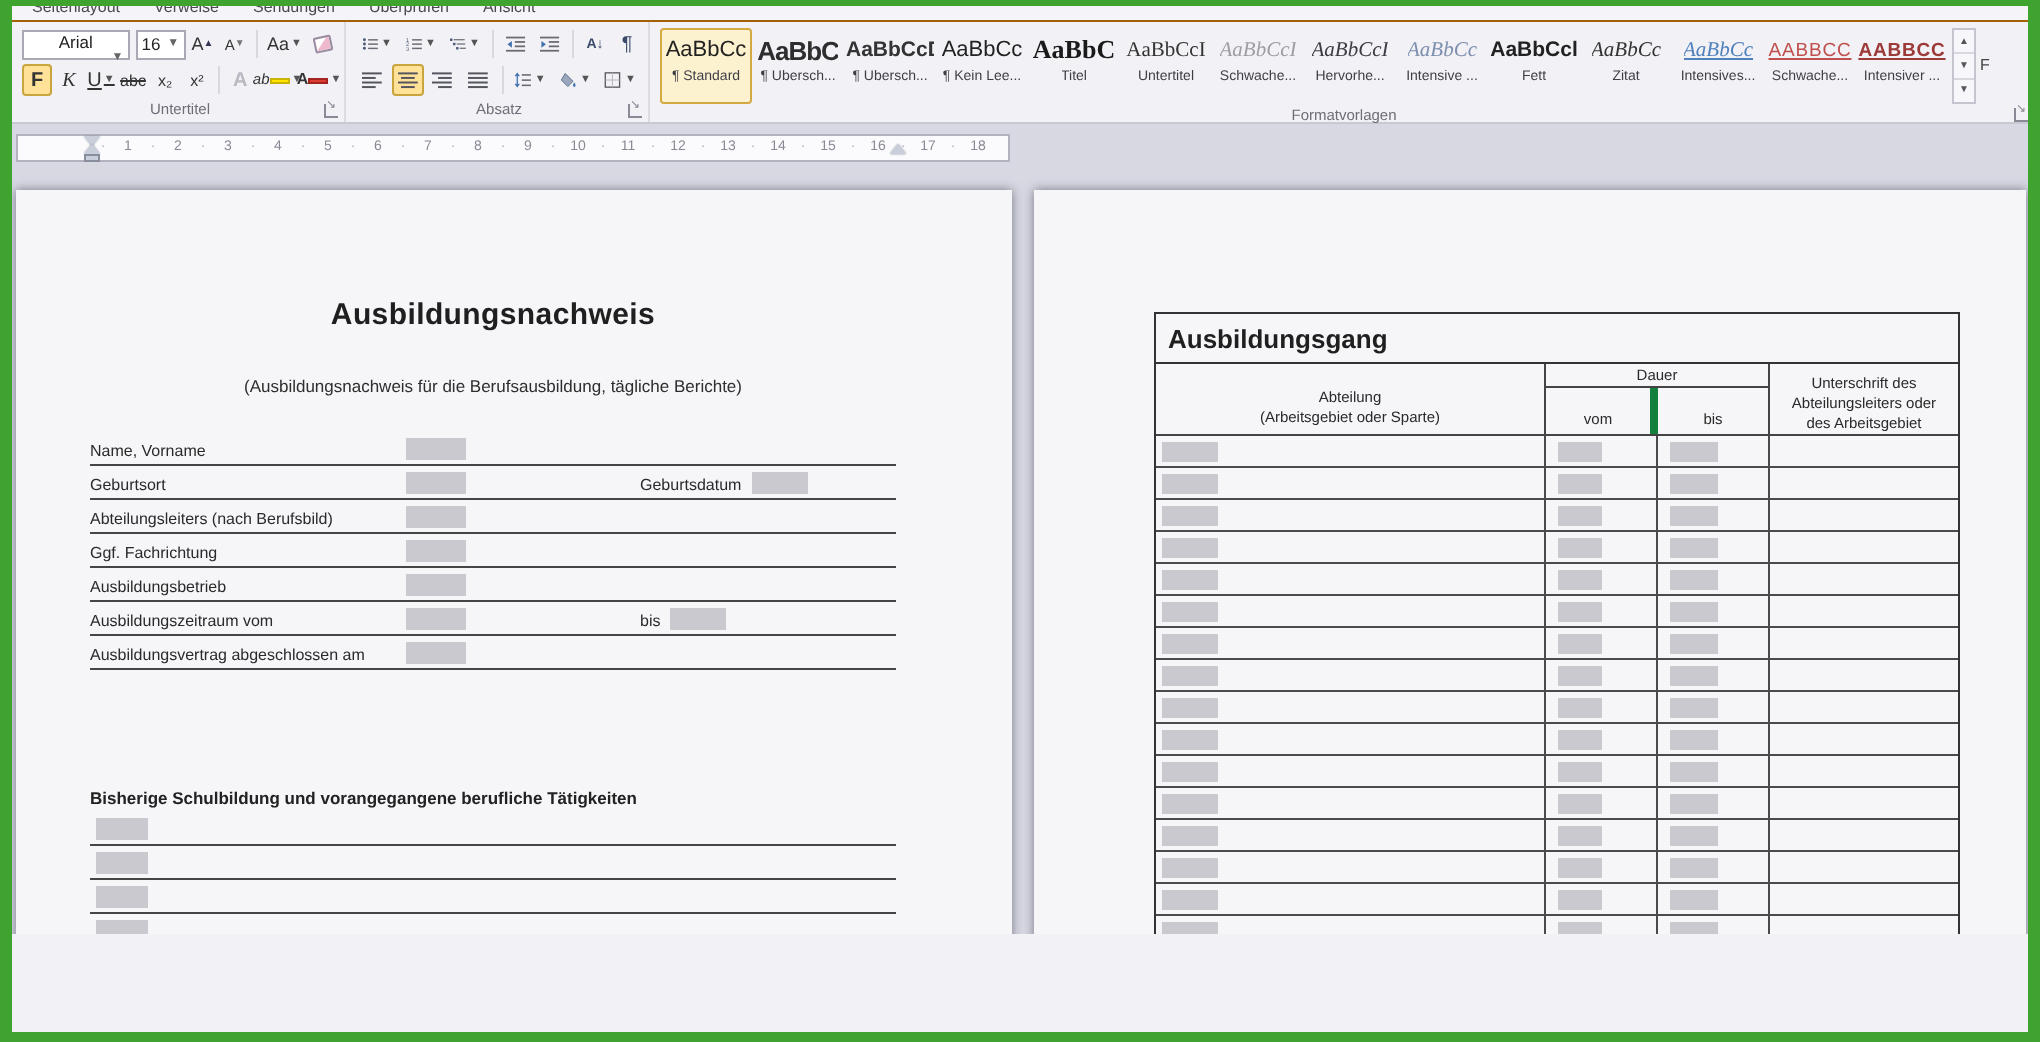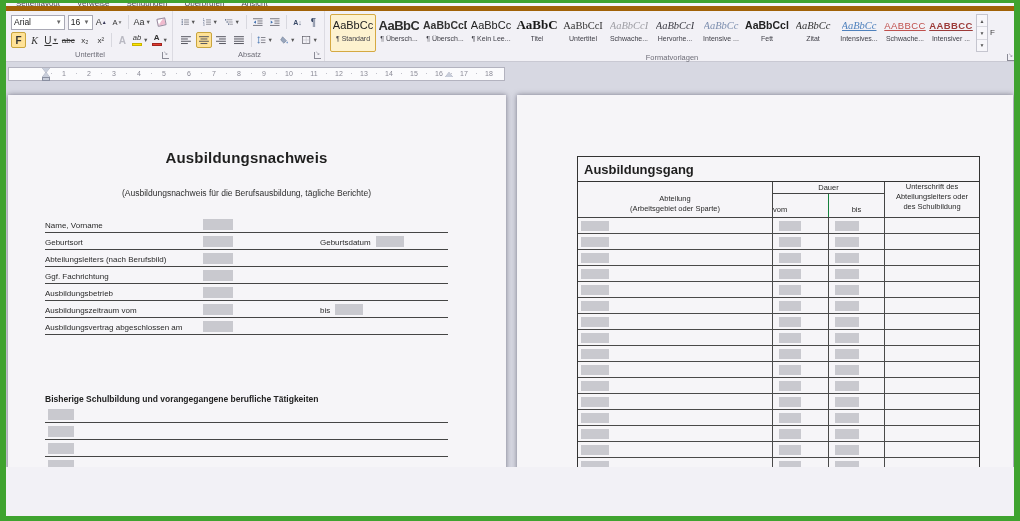--- a/index.html
+++ b/index.html
@@ -1,51 +1,51 @@
 <!DOCTYPE html>
 <html><head>
 <meta charset="utf-8">
 <style>
   * { margin:0; padding:0; box-sizing:border-box; }
   html,body { width:1020px; height:521px; overflow:hidden; }
   body { background:#3fa32f; font-family:"Liberation Sans", sans-serif; position:relative; }
   .app { position:absolute; left:6px; top:3px; right:6px; bottom:5px; background:#f2f1f6; overflow:hidden; }
 
   
-  .tabstrip { height:8px; overflow:hidden; background:#f5f4f8; border-bottom:5px solid #a16207; }
+  .tabstrip { height:8px; overflow:hidden; background:#f5f4f8; border-bottom:1px solid #a16207; }
   .tabstrip-inner { display:flex; gap:17px; padding-left:10px; margin-top:-4px; }
   .ribbon-tab { font-size:8px; color:#4a4a52; white-space:nowrap; }
 
   
   .ribbon { height:51px; background:#f2f1f6; border-bottom:1px solid #c9c9d3; display:flex; align-items:stretch; }
   .group { position:relative; display:flex; flex-direction:column; padding:2px 3px 0 5px; }
   .group + .group { border-left:1px solid #dcdbe2; }
   .g-rows { flex:1; }
   .g-row { display:flex; align-items:center; height:18px; gap:1px; }
   .g-label { text-align:center; font-size:7.5px; color:#6e6e78; height:11px; line-height:10px; position:relative; }
   .launcher { position:absolute; right:0; bottom:2px; width:7px; height:7px; border-left:1px solid #8a8a96; border-bottom:1px solid #8a8a96; }
   .launcher:after { content:"↘"; position:absolute; left:0px; top:-4px; font-size:6px; color:#8a8a96; }
 
   .combo { height:15px; background:#fff; border:1px solid #a9a9b5; display:flex; align-items:center; font-size:8.5px; color:#222; padding:0 2px; }
   .combo .dd { margin-left:auto; font-size:6px; color:#666; padding-left:3px; }
-  .combo.font-name { width:62px; }
+  .combo.font-name { width:62px;flex-direction:column; }
   .combo.font-size { width:28px; margin-left:2px; }
 
   .rbtn { height:16px; min-width:15px; display:flex; align-items:center; justify-content:center; font-size:9px; color:#333; padding:0 2px; border:1px solid transparent; border-radius:2px; }
   .rbtn .dd { font-size:5.5px; color:#555; margin-left:1px; }
   .rbtn.sel { background:#ffe297; border-color:#c9a53e; }
   .vsep { width:1px; height:14px; background:#d8d8df; margin:0 2px; }
 
   .b-bold { font-weight:bold; font-size:10px; }
   .b-italic { font-style:italic; font-family:"Liberation Serif",serif; font-size:10px; }
   .b-under { text-decoration:underline; font-size:10px; }
   .b-strike { text-decoration:line-through; font-size:8px; }
   .b-subsup { font-size:8px; }
   .b-effects { color:#b9b9c2; font-weight:bold; font-size:10px; }
-  .glyph-stack { display:flex; flex-direction:column; align-items:center; line-height:1; }
+  .glyph-stack { display:flex; flex-direction:row; align-items:center; line-height:1; }
   .glyph-stack .bar { width:10px; height:3px; margin-top:1px; }
   .bar-yellow { background:#ffe400; border:1px solid #c9b400; }
   .bar-red { background:#e03c31; border:1px solid #a32520; }
   .grow-caret { font-size:5px; vertical-align:top; color:#335; }
   .eraser { width:11px; height:8px; background:linear-gradient(135deg,#fff 45%,#efb9cd 45%); border:1px solid #9a8ca0; transform:rotate(-12deg); border-radius:1px; }
 
   .icon12 { width:14px; height:12px; display:block; }
 
   
   .g-styles { flex:1; padding-right:0; }
@@ -103,23 +103,23 @@
   .blank-row .bx { position:absolute; left:3px; bottom:2px; width:26px; height:11px; }
 
   
   .p2-table { position:absolute; left:60px; top:61px; width:403px; border:1px solid #333; background:#f6f5f8; }
   .t-title { height:25px; line-height:25px; padding-left:6px; font-size:13px; font-weight:bold; color:#1f1f1f; border-bottom:1px solid #333; }
   .t-head { display:flex; height:36px; border-bottom:1px solid #444; font-size:7.5px; color:#2a2a2a; }
   .th-abt { width:195px; border-right:1px solid #444; display:flex; flex-direction:column; align-items:center; justify-content:flex-end; padding-bottom:3px; text-align:center; line-height:1.35; }
   .th-dauer-wrap { width:112px; border-right:1px solid #444; display:flex; flex-direction:column; }
   .th-dauer { height:12px; border-bottom:1px solid #444; text-align:center; line-height:12px; }
   .th-vombis { flex:1; display:flex; }
-  .th-vom { width:56px; border-right:1px solid #15803d; display:flex; align-items:flex-end; justify-content:flex-start; padding-bottom:3px; }
+  .th-vom { width:56px; border-right:4px solid #15803d; display:flex; align-items:flex-end; justify-content:center; padding-bottom:3px; }
   .th-bis { flex:1; display:flex; align-items:flex-end; justify-content:center; padding-bottom:3px; }
-  .th-sig { flex:1; display:flex; align-items:flex-start; justify-content:center; text-align:center; line-height:1.35; padding:0 4px; }
+  .th-sig { flex:1; display:flex; align-items:flex-end; justify-content:center; text-align:center; line-height:1.35; padding:0 4px; }
   .t-row { display:flex; height:16px; border-bottom:1px solid #4a4a4a; }
   .t-row:last-child { border-bottom:none; }
   .tc1 { width:195px; border-right:1px solid #4a4a4a; position:relative; }
   .tc2 { width:56px; border-right:1px solid #4a4a4a; position:relative; }
   .tc3 { width:56px; border-right:1px solid #4a4a4a; position:relative; }
   .tc4 { flex:1; }
   .t-row .cell-box { position:absolute; top:3px; height:10px; }
   .tc1 .cell-box { left:3px; width:28px; }
   .tc2 .cell-box { left:6px; width:22px; }
   .tc3 .cell-box { left:6px; width:24px; }
@@ -577,21 +577,21 @@
                   <span>vom</span>
                 </div>
               <div class="th-bis">
                   <span>bis</span>
                 </div>
             </div>
           </div>
           <div class="th-sig">
             <span><span>Unterschrift des</span><br>
             <span>Abteilungsleiters oder</span><br>
-            <span>des Schulbildung</span></span>
+            <span>des Arbeitsgebiet</span></span>
           </div>
         </div>
         <div id="table-rows-container">
   <div class="t-row">
     <div class="tc1">
                 <span class="cell-box ph-box"></span>
               </div>
     <div class="tc2">
                 <span class="cell-box ph-box"></span>
               </div>

